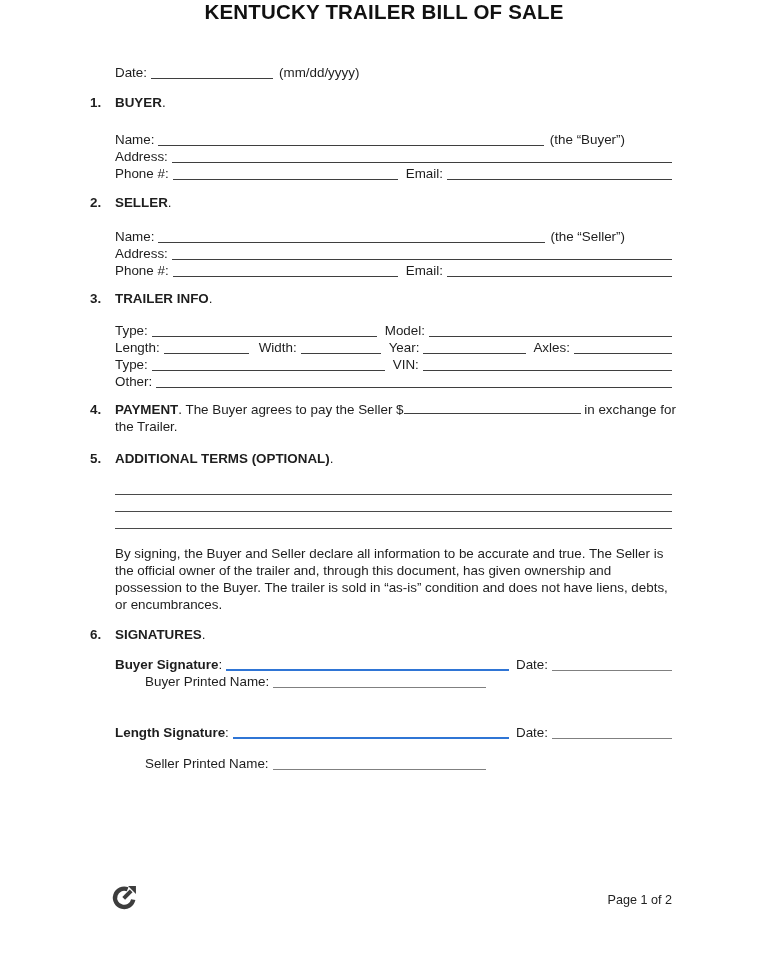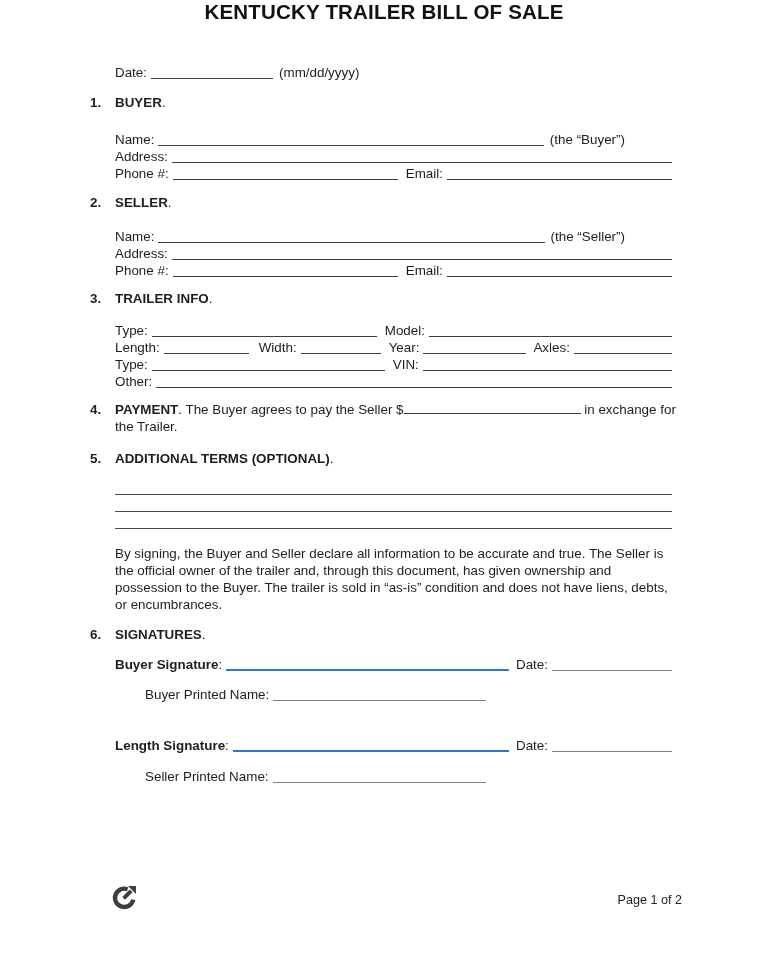--- a/index.html
+++ b/index.html
@@ -25,21 +25,21 @@
   .sfxtext{white-space:nowrap;margin-left:6px;}
   .ml7{margin-left:7px;text-align:center;} .ml8{margin-left:8px;} .ml10{margin-left:10px;}
   .inline-line{display:inline-block;width:177px;border-bottom:1.5px solid #3f3f3f;}
   .nowrap-line{white-space:nowrap;}
   .blank-line{height:17px;border-bottom:1.6px solid #4a4a4a;}
   .blank-line + .blank-line{height:16px;}
   .para{width:100%;}
   .sigbold{font-weight:bold;white-space:nowrap;margin-top:28px;}
   .printed-row{padding-left:30px;}
   .footer-logo{position:absolute;left:111px;top:883px;width:28px;height:28px;}
-  .footer-page{position:absolute;right:86px;top:892px;font-size:12.6px;color:#222;}
+  .footer-page{position:absolute;right:96px;top:892px;font-size:12.6px;color:#222;}
 </style>
 </head>
 <body>
 
 <div class="page">
 
   <div class="title">KENTUCKY TRAILER BILL OF SALE</div>
 
   <div class="content">
 
@@ -143,21 +143,21 @@
       <span class="num">6.</span><span>SIGNATURES</span><span class="sfx">.</span>
     </div>
 
     <div class="frow" style="margin-top:13px">
       <span class="sigbold">Buyer Signature</span>
         <span>:</span>
       <span class="fl blue"></span>
       <span class="lbl ml7">Date:</span>
       <span class="fl gray" style="flex:0 0 120px"></span>
     </div>
-    <div class="frow printed-row" style="margin-top:13px">
+    <div class="frow printed-row" style="">
       <span class="lbl">Buyer Printed Name:</span>
       <span class="fl gray" style="flex:0 0 213px"></span>
     </div>
 
     <div class="frow" style="margin-top:34px">
       <span class="sigbold">Length Signature</span>
         <span>:</span>
       <span class="fl blue"></span>
       <span class="lbl ml7">Date:</span>
       <span class="fl gray" style="flex:0 0 120px"></span>

